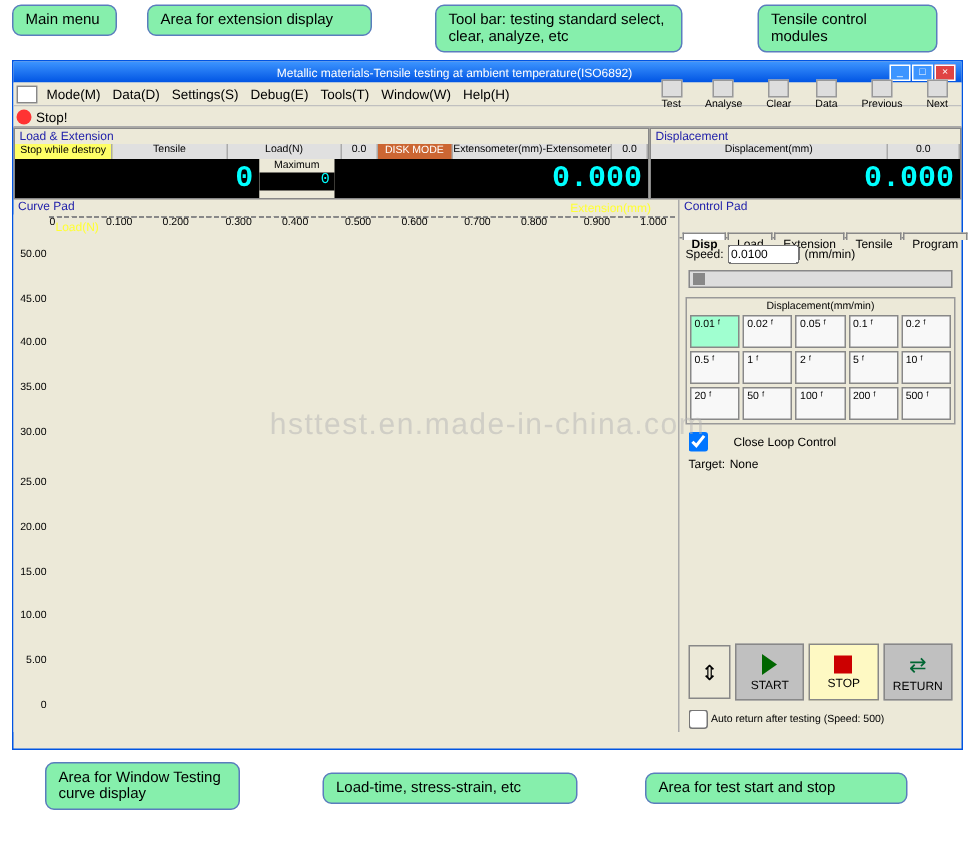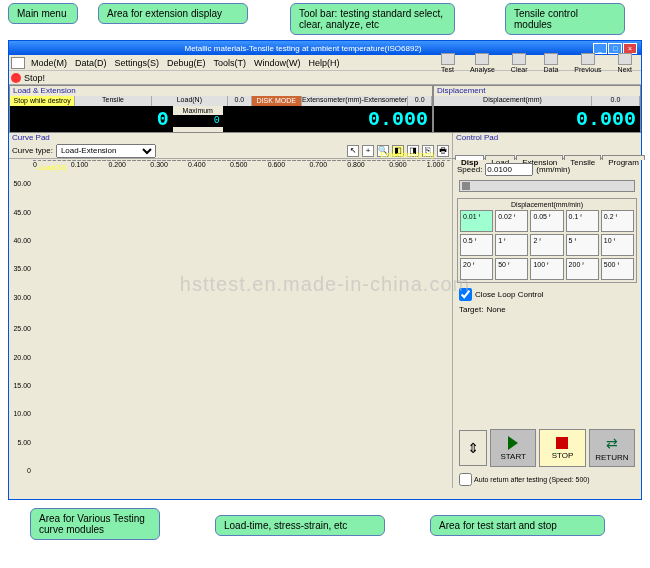--- a/index.html
+++ b/index.html
@@ -80,21 +80,21 @@
 .slider-row { padding: 0 6px 4px; }
 .slider-row .track { height: 12px; background: #ddd; border: 1px solid #888; position: relative; }
 .slider-row .thumb { position: absolute; left: 2px; top: 1px; width: 8px; height: 8px; background: #888; }
 
 .disp-group { margin: 2px 4px; border: 1px solid #999; padding: 2px; }
 .disp-group-title { font-size: 7px; text-align: center; margin-bottom: 2px; }
 .disp-grid { display: grid; grid-template-columns: repeat(5, 1fr); gap: 2px; }
 .disp-btn { font-size: 7px; height: 22px; border: 1px solid #888; background: #f8f8f8; text-align: left; padding: 1px 2px; line-height: 9px; }
 .disp-btn.sel { background: #a0ffd0; }
 
-.checkbox-row { padding: 3px 6px; font-size: 8px; display: flex; align-items: center; gap: 3px; }
+.checkbox-row { padding: 3px 6px; font-size: 8px; display: flex; align-items: center; gap: 17px; }
 .target-row { padding: 1px 6px; font-size: 8px; display: flex; gap: 3px; }
 
 .action-buttons { display: flex; gap: 3px; padding: 10px 6px 4px; align-items: center; }
 .arrow-btn { width: 28px; height: 36px; border: 1px solid #888; background: #ece9d8; font-size: 14px; display: flex; align-items: center; justify-content: center; }
 .big-btn { flex: 1; height: 38px; border: 1px solid #888; display: flex; flex-direction: column; align-items: center; justify-content: center; font-size: 8px; gap: 2px; }
 .big-btn.start { background: #c0c0c0; }
 .big-btn.stop { background: #fef9c3; }
 .big-btn.return { background: #c0c0c0; }
 .big-btn .shape-play { width: 0; height: 0; border-left: 10px solid #006600; border-top: 7px solid transparent; border-bottom: 7px solid transparent; }
 .big-btn .shape-stop { width: 12px; height: 12px; background: #cc0000; }
@@ -104,21 +104,21 @@
 
 .watermark { position: absolute; top: 50%; left: 50%; transform: translate(-50%, -50%); font-size: 20px; color: rgba(180,180,180,0.5); pointer-events: none; z-index: 50; letter-spacing: 1px; }
 </style>
 </head>
 <body>
 
 <div class="callout" style="top:3px;left:8px;width:70px;">Main menu</div>
 <div class="callout" style="top:3px;left:98px;width:150px;">Area for extension display</div>
 <div class="callout" style="top:3px;left:290px;width:165px;">Tool bar: testing standard select, clear, analyze, etc</div>
 <div class="callout" style="top:3px;left:505px;width:120px;">Tensile control modules</div>
-<div class="callout" style="top:508px;left:30px;width:130px;">Area for Various Testing curve modules</div>
+<div class="callout" style="top:508px;left:30px;width:130px;">Area for Window Testing curve display</div>
 <div class="callout" style="top:515px;left:215px;width:170px;">Load-time, stress-strain, etc</div>
 <div class="callout" style="top:515px;left:430px;width:175px;">Area for test start and stop</div>
 
 <div class="watermark">hsttest.en.made-in-china.com</div>
 
 <div class="app">
 
   <div class="titlebar">
     <span class="title">Metallic materials-Tensile testing at ambient temperature(ISO6892)</span>
     <div class="winbtns">
@@ -206,32 +206,20 @@
             <span class="value">0.000</span>
           </div>
       </div>
     </div>
   </div>
 
   <div class="curve-area">
 
     <div class="curve-pad">
       <div class="curve-header">Curve Pad</div>
-      <div class="curve-toolbar">
-        <span>Curve type:</span>
-        <select><option>Load-Extension</option></select>
-        <div class="spacer"></div>
-        <div class="tico">↖</div>
-        <div class="tico">+</div>
-        <div class="tico">🔍</div>
-        <div class="tico" style="background:#ff8">◧</div>
-        <div class="tico">◨</div>
-        <div class="tico">⎘</div>
-        <div class="tico">🖶</div>
-      </div>
       <div style="flex:1;position:relative;background:#ece9d8">
         <div class="yaxis">
           <span style="bottom:0%">0</span>
             <span style="bottom:9%">5.00</span>
             <span style="bottom:18%">10.00</span>
           <span style="bottom:27%">15.00</span>
             <span style="bottom:36%">20.00</span>
             <span style="bottom:45%">25.00</span>
           <span style="bottom:55%">30.00</span>
             <span style="bottom:64%">35.00</span>

